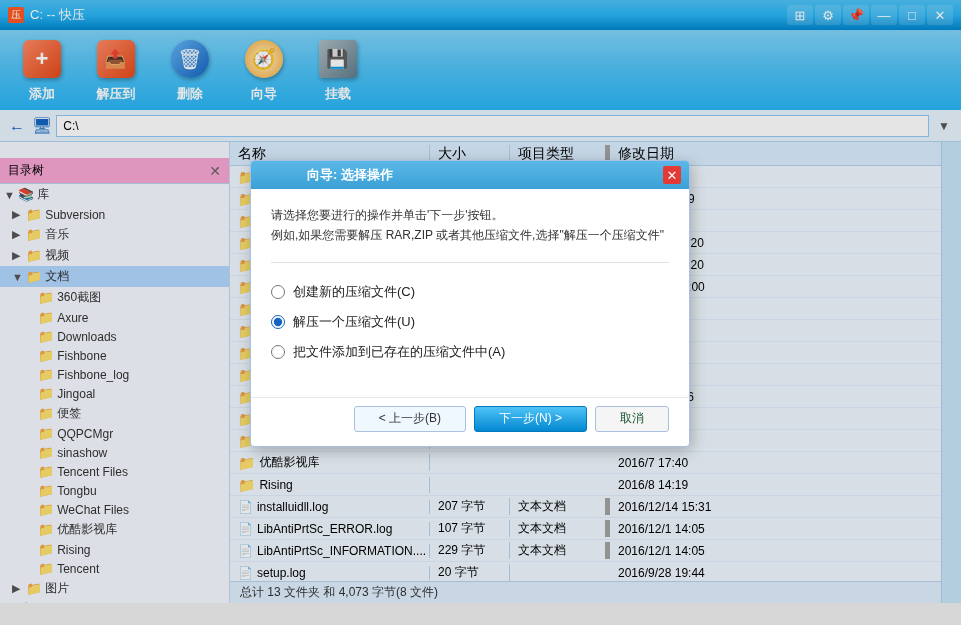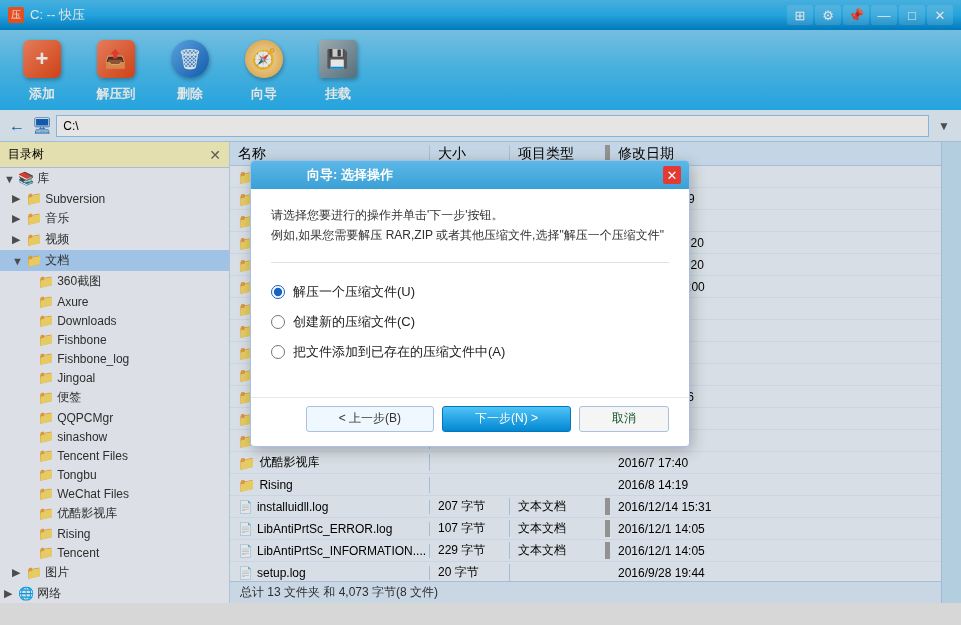--- a/index.html
+++ b/index.html
@@ -80,27 +80,28 @@
 
     
     .sidebar {
       width: 230px;
       background: #f5f9ff;
       border-right: 1px solid #c5d8f0;
       overflow-y: auto;
       position: relative;
     }
     .sidebar-header {
-      background: #fef9c3;
+      background: #f9a8d4;
       padding: 4px 8px;
       font-size: 12px;
       border-bottom: 1px solid #b8d4ee;
       display: flex;
       align-items: center;
       justify-content: space-between;
+      margin-top: 16px;
     }
     .sidebar-close { cursor: pointer; color: #666; font-size: 14px; }
     .tree-item {
       display: flex; align-items: center; padding: 2px 4px;
       cursor: pointer; font-size: 12px; color: #333;
       white-space: nowrap;
     }
     .tree-item.selected { background: #b3d9ff; }
     .tree-toggle { width: 14px; font-size: 11px; color: #555; flex-shrink: 0; }
     .folder-icon { margin-right: 3px; font-size: 13px; }
@@ -216,21 +217,21 @@
     .radio-input { width: 14px; height: 14px; accent-color: #1565c0; cursor: pointer; }
     .radio-label { font-size: 13px; color: #222; }
     .dialog-footer {
       display: flex;
       justify-content: flex-end;
       gap: 8px;
       padding: 8px 20px 14px;
       border-top: 1px solid #e8e8e8;
     }
     .dialog-btn {
-      height: 26px; padding: 0 32px;
+      height: 26px; padding: 0 24px;
       font-size: 12px; cursor: pointer;
       border-radius: 3px; border: 1px solid #aac0e0;
     }
     .btn-prev { background: #f0f8ff; color: #333; }
     .btn-next { background: linear-gradient(to bottom, #4fc3f7, #0288d1); color: white; border-color: #0277bd; }
     .btn-cancel { background: #f5f5f5; color: #14532d; }
 
     
     .add-icon-wrap {
       width: 44px; height: 44px;
@@ -659,29 +660,29 @@
       <span class="dialog-title">向导: 选择操作</span>
       <button class="dialog-close-btn">✕</button>
     </div>
     <div class="dialog-body">
       <div class="dialog-description">
         请选择您要进行的操作并单击'下一步'按钮。<br>
         例如,如果您需要解压 RAR,ZIP 或者其他压缩文件,选择"解压一个压缩文件"
       </div>
       <div class="dialog-options">
         <label class="radio-option">
+          <input type="radio" name="wizard-option" class="radio-input" style="">
+          <span class="radio-label">创建新的压缩文件(C)</span>
+        </label>
+        <label class="radio-option">
           <input type="radio" name="wizard-option" class="radio-input" checked="" style="">
           <span class="radio-label">解压一个压缩文件(U)</span>
         </label>
         <label class="radio-option">
           <input type="radio" name="wizard-option" class="radio-input" style="">
-          <span class="radio-label">创建新的压缩文件(C)</span>
-        </label>
-        <label class="radio-option">
-          <input type="radio" name="wizard-option" class="radio-input" style="">
           <span class="radio-label">把文件添加到已存在的压缩文件中(A)</span>
         </label>
       </div>
     </div>
     <div class="dialog-footer">
       <button class="dialog-btn btn-prev">&lt; 上一步(B)</button>
       <button class="dialog-btn btn-next">下一步(N) &gt;</button>
       <button class="dialog-btn btn-cancel">取消</button>
     </div>
   </div>

